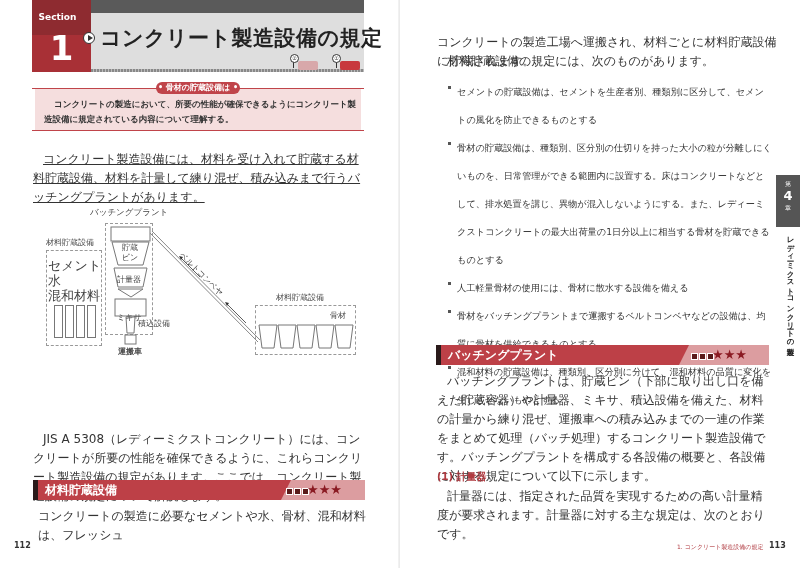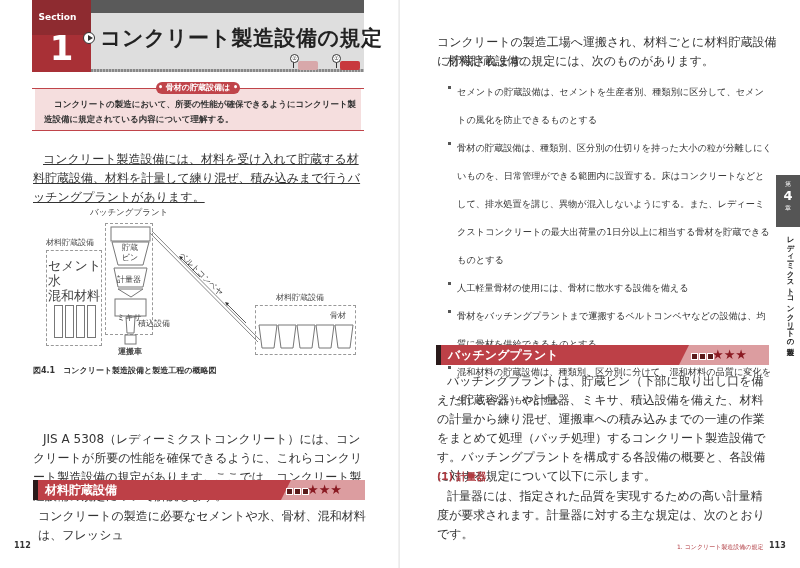--- a/index.html
+++ b/index.html
@@ -150,21 +150,20 @@
     <div class="abs dbox" style="left:255px;top:305px;width:101px;height:50px;"></div>
     <div class="abs dlabel" style="left:314px;top:310px;margin-left:16px;">骨材</div>
     <svg class="abs" style="left:258px;top:324px;" width="98" height="25">
       <polygon points="1,1 19,1 16,24 4,24" fill="#fff" stroke="#777"></polygon>
       <polygon points="20,1 38,1 35,24 23,24" fill="#fff" stroke="#777"></polygon>
       <polygon points="39,1 57,1 54,24 42,24" fill="#fff" stroke="#777"></polygon>
       <polygon points="58,1 76,1 73,24 61,24" fill="#fff" stroke="#777"></polygon>
       <polygon points="77,1 95,1 92,24 80,24" fill="#fff" stroke="#777"></polygon>
     </svg>
   </div>
-  <div class="abs fig-cap">図4.1　コンクリート製造設備と製造工程の概略図</div>
 
   <div class="abs body-text p2">JIS A 5308（レディーミクストコンクリート）には、コンクリートが所要の性能を確保できるように、これらコンクリート製造設備の規定があります。ここでは、コンクリート製造設備の規定について解説します。</div>
 
   <div class="abs" style="left:33px;top:480px;width:332px;height:20px;">
     <div class="abs hbar-dark" style="left:0;top:0;"></div>
     <div class="abs hbar-main" style="left:5px;top:0;width:255px;"></div>
     <div class="abs hbar-light" style="left:248px;top:0;width:84px;clip-path:polygon(10px 0,100% 0,100% 100%,0 100%);"></div>
     <div class="abs hbar-text" style="left:12px;top:0;">材料貯蔵設備</div>
     <div class="abs" style="left:253px;top:8px;display:flex;gap:1px;">
       <span class="imp-sq"></span>

